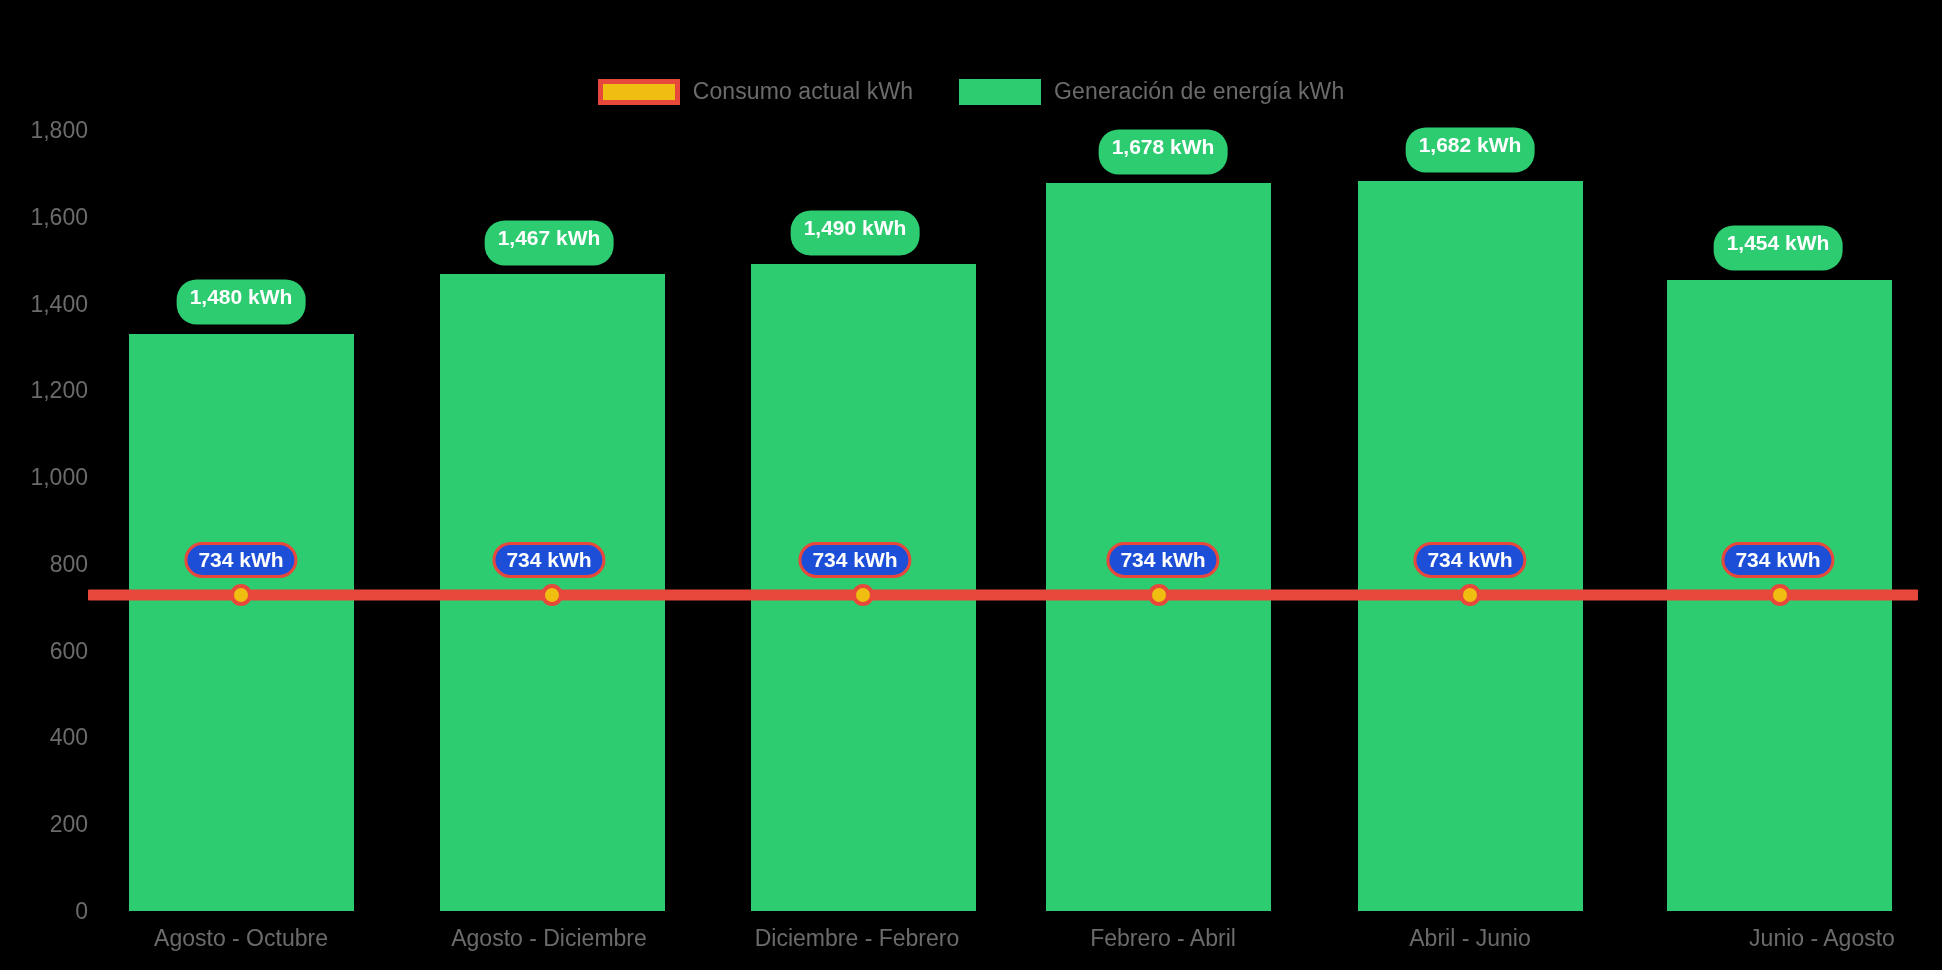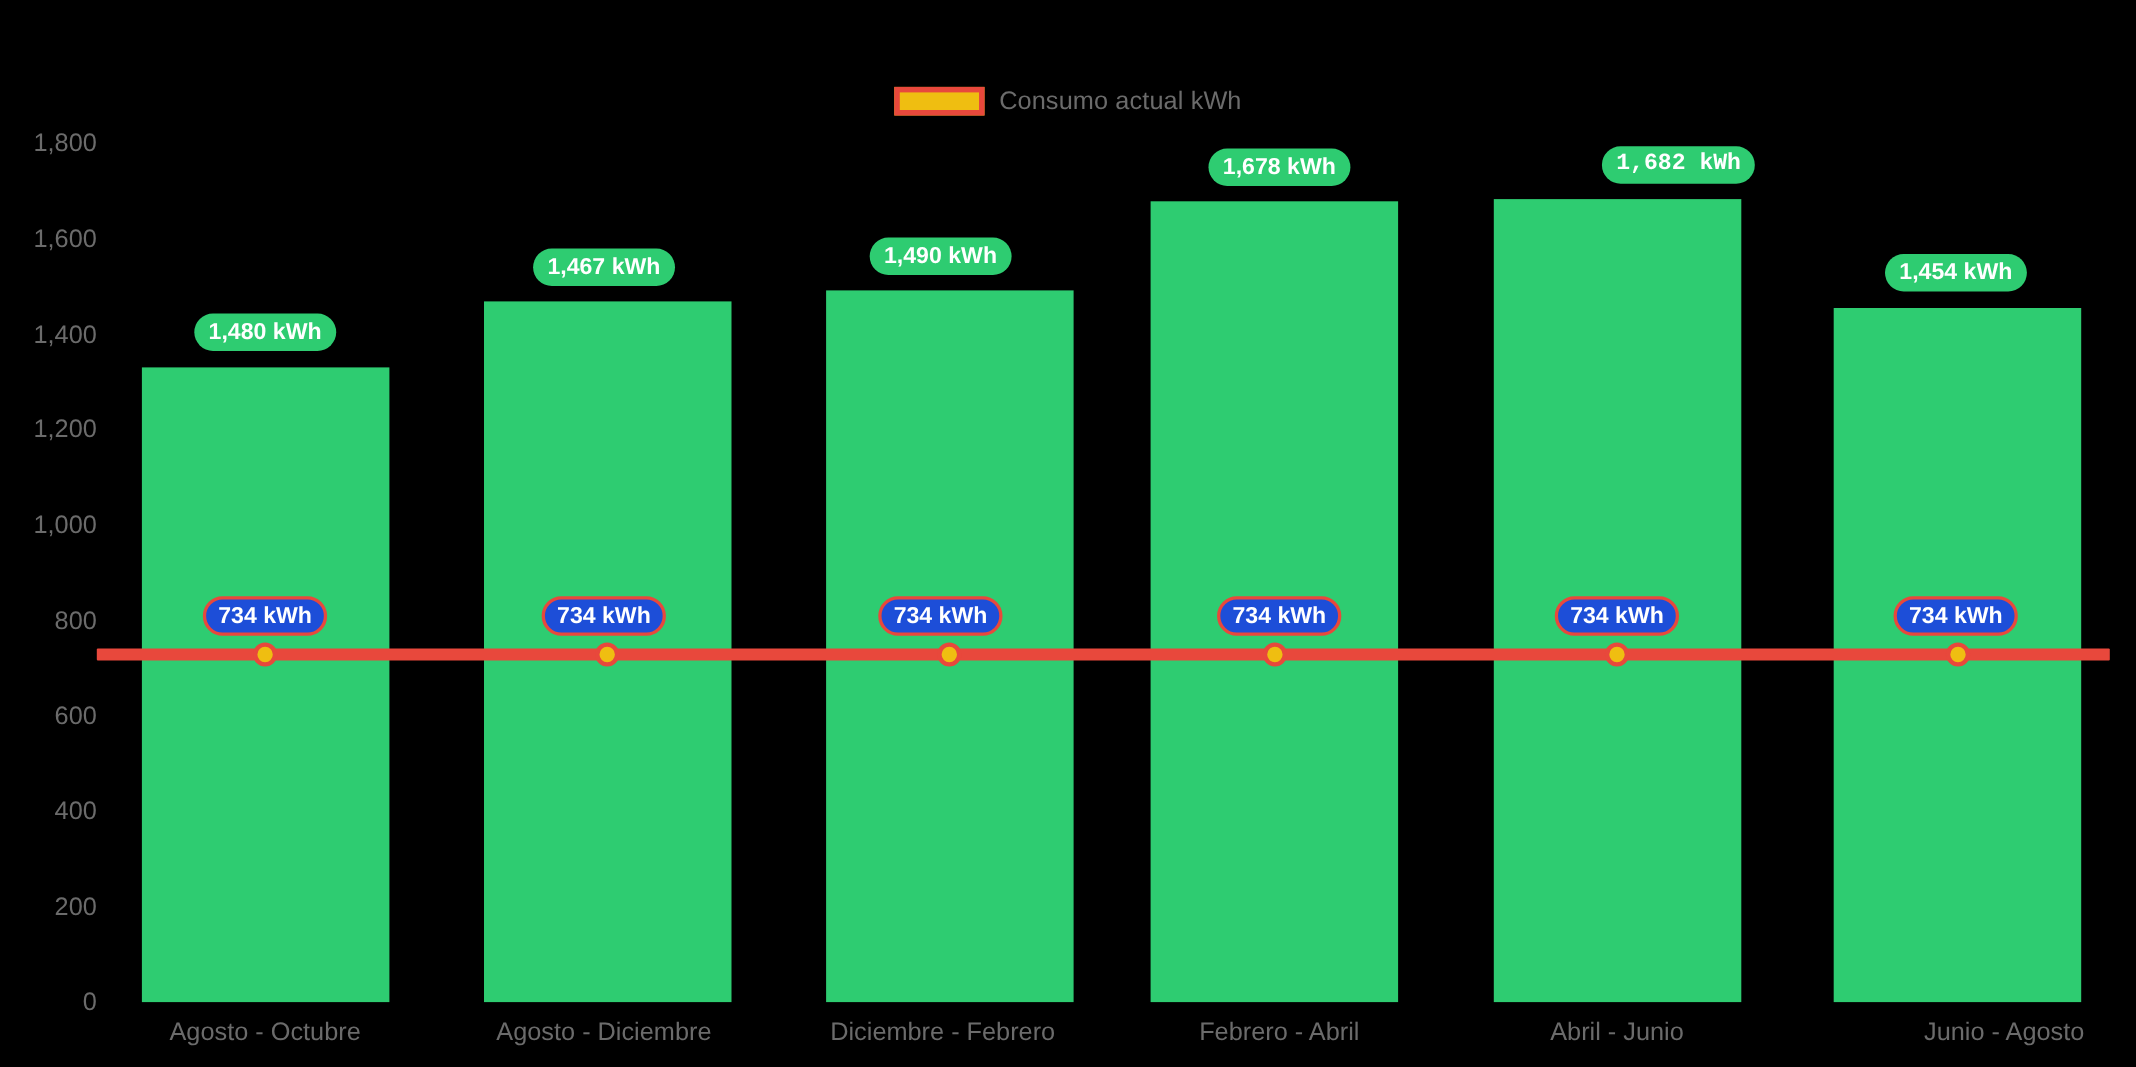--- a/index.html
+++ b/index.html
@@ -121,21 +121,21 @@
   }
 
   
   .pill {
     position: absolute;
     transform: translate(-50%, -50%);
     border-radius: 20px;
     font-size: 21px;
     font-weight: bold;
     color: #ffffff;
-    padding: 6px 13px 7px 13px;
+    padding: 6px 13px 18px 13px;
     white-space: nowrap;
     line-height: 1;
     box-sizing: border-box;
   }
   .pill.generation {
     background: #2ecc71;
   }
   .pill.consumption {
     background: #1d4ed8;
     border: 3px solid #e8483c;
@@ -144,20 +144,24 @@
 </style>
 </head>
 <body>
 
 <div id="chart-root">
 
   <div class="legend">
     <div class="legend-item">
       <span class="legend-swatch consumo"></span>
       <span class="legend-label">Consumo actual kWh</span>
+    </div>
+    <div class="legend-item">
+      <span class="legend-swatch generacion"></span>
+      <span class="legend-label">Generación de energía kWh</span>
     </div>
   </div>
 
   <div class="plot">
 
     <div class="ytick" style="top:130px">1,800</div>
     <div class="ytick" style="top:217px">1,600</div>
     <div class="ytick" style="top:304px">1,400</div>
     <div class="ytick" style="top:390px">1,200</div>
     <div class="ytick" style="top:477px">1,000</div>
@@ -179,21 +183,21 @@
     <div class="cons-dot" style="left:552px;  top:595px;"></div>
     <div class="cons-dot" style="left:863px;  top:595px;"></div>
     <div class="cons-dot" style="left:1159px; top:595px;"></div>
     <div class="cons-dot" style="left:1470px; top:595px;"></div>
     <div class="cons-dot" style="left:1780px; top:595px;"></div>
 
     <div class="pill generation" style="left:241px;  top:302px;">1,480 kWh</div>
     <div class="pill generation" style="left:549px;  top:243px;">1,467 kWh</div>
     <div class="pill generation" style="left:855px;  top:233px;">1,490 kWh</div>
     <div class="pill generation" style="left:1163px; top:152px;">1,678 kWh</div>
-    <div class="pill generation" style="left:1526px; top:150px;font-family:Liberation Mono, monospace;">1,682 kWh</div>
+    <div class="pill generation" style="left:1470px; top:150px;">1,682 kWh</div>
     <div class="pill generation" style="left:1778px; top:248px;">1,454 kWh</div>
 
     <div class="pill consumption" style="left:241px;  top:560px;">734 kWh</div>
     <div class="pill consumption" style="left:549px;  top:560px;">734 kWh</div>
     <div class="pill consumption" style="left:855px;  top:560px;">734 kWh</div>
     <div class="pill consumption" style="left:1163px; top:560px;">734 kWh</div>
     <div class="pill consumption" style="left:1470px; top:560px;">734 kWh</div>
     <div class="pill consumption" style="left:1778px; top:560px;">734 kWh</div>
 
     <div class="xtick" style="left:241px;">Agosto - Octubre</div>

